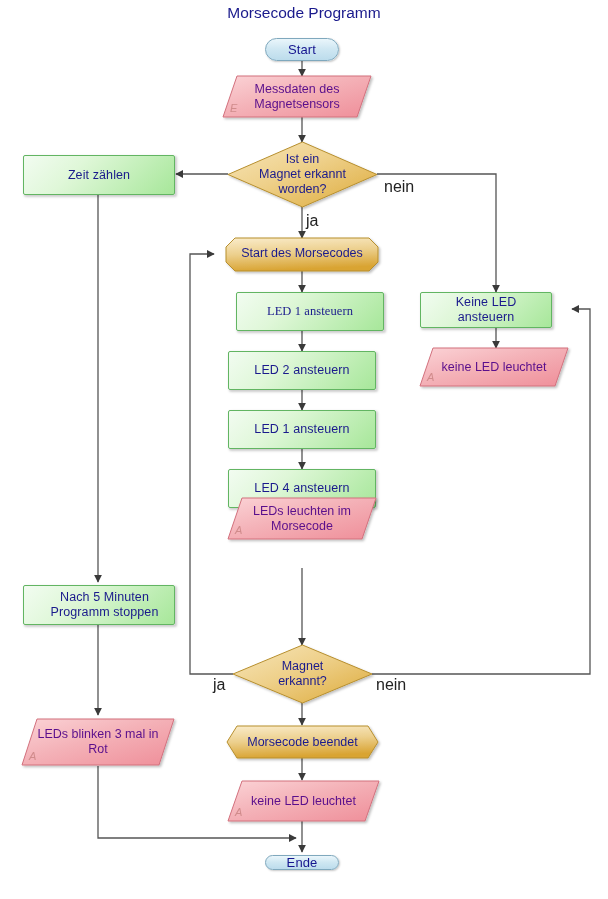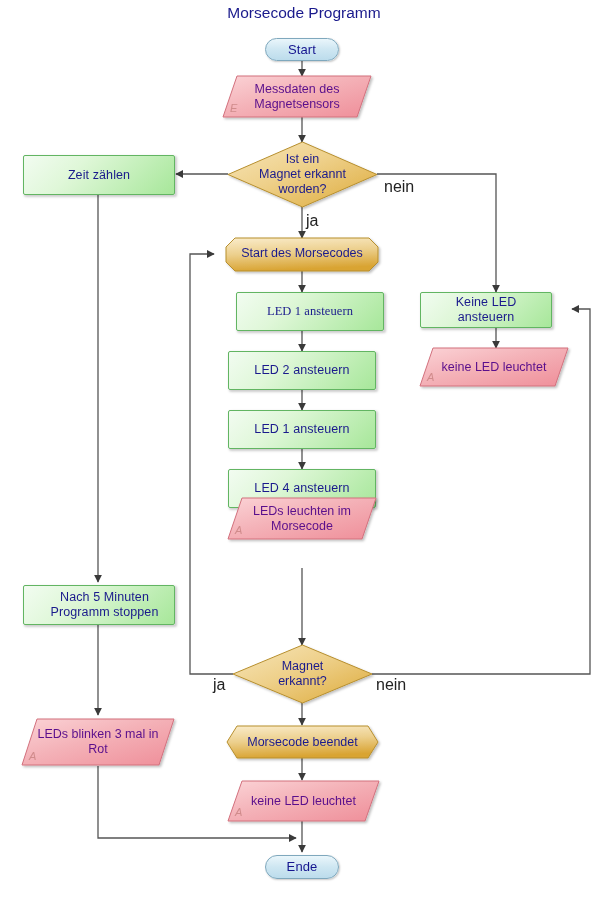--- a/index.html
+++ b/index.html
@@ -310,21 +310,21 @@
   </div>
 
   <div class="io-wrap" style="left:228px; top:781px; width:151px; height:40px;">
     <svg width="151" height="40" viewBox="0 0 151 40">
       <polygon points="14,0 151,0 137,40 0,40" fill="url(#gPink)" stroke="#d2707d" stroke-width="1" filter="url(#sh)"></polygon>
     </svg>
     <div class="io-text">keine LED leuchtet</div>
     <div class="io-tag">A</div>
   </div>
 
-  <div class="node terminal" style="left:265px; top:855px; width:74px; height:24px;">
+  <div class="node terminal" style="left:265px; top:855px; width:74px; height:15px;">
     <span class="lbl">Ende</span>
   </div>
 
   <div class="edge-label" style="left:384px; top:178px;">nein</div>
   <div class="edge-label" style="left:306px; top:212px;">ja</div>
   <div class="edge-label" style="left:213px; top:676px;">ja</div>
   <div class="edge-label" style="left:376px; top:676px;">nein</div>
 
 </div>
 

